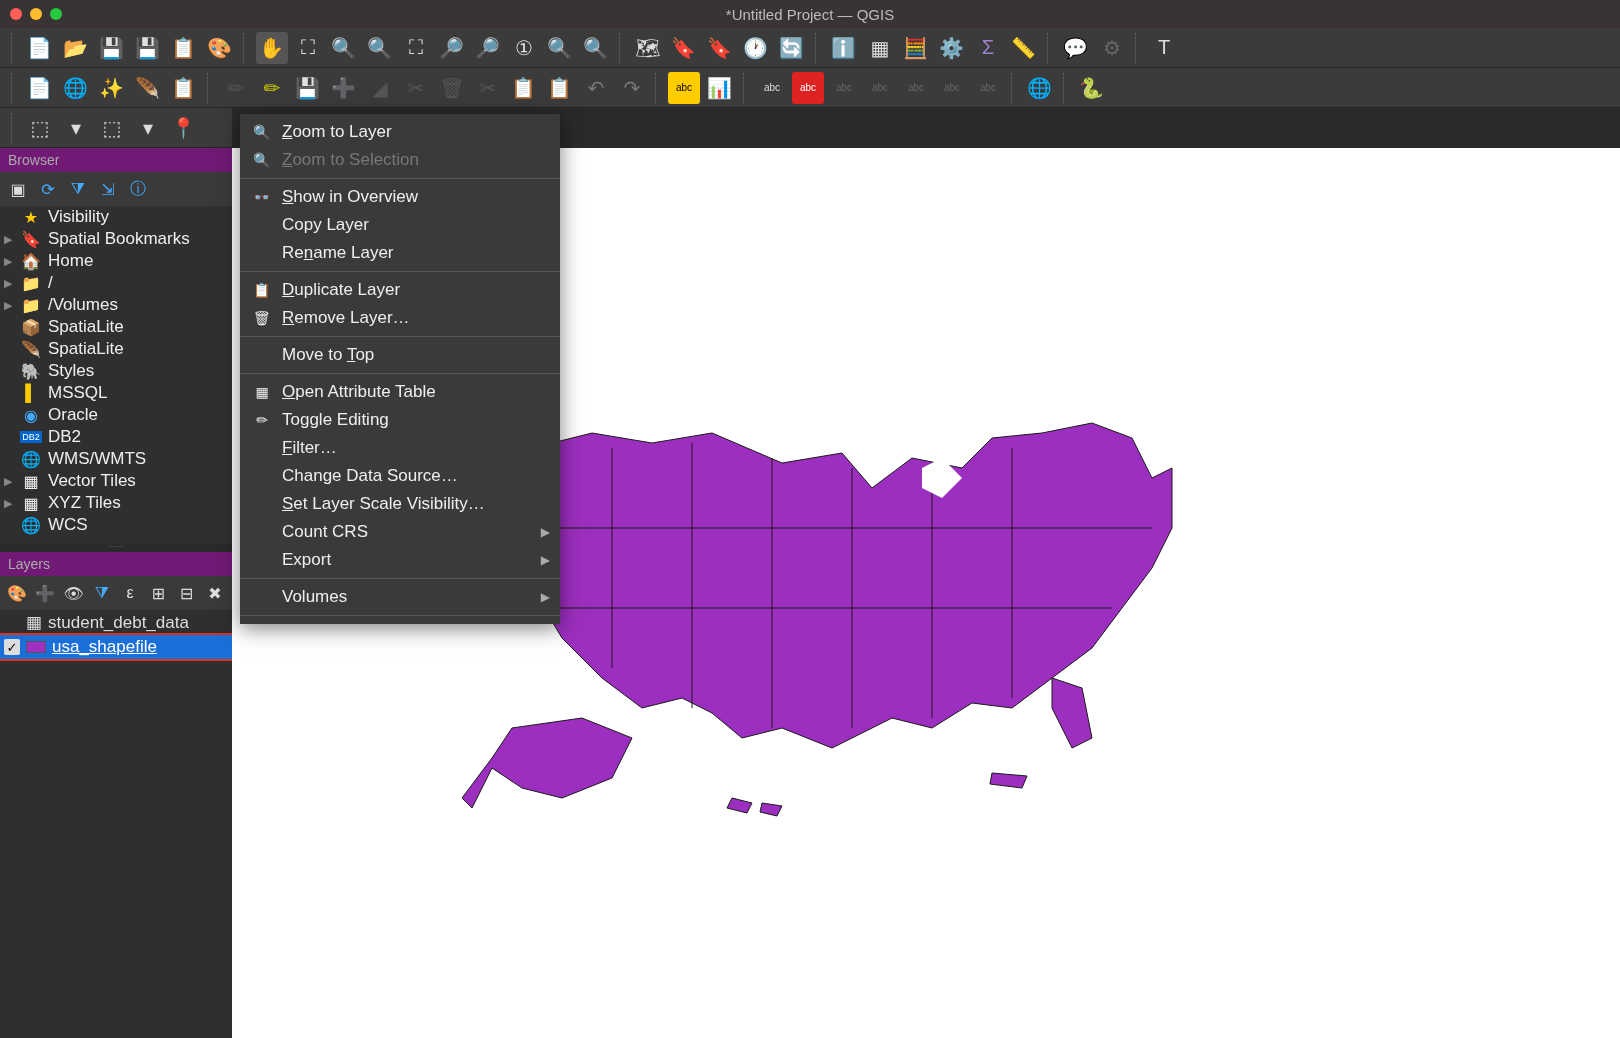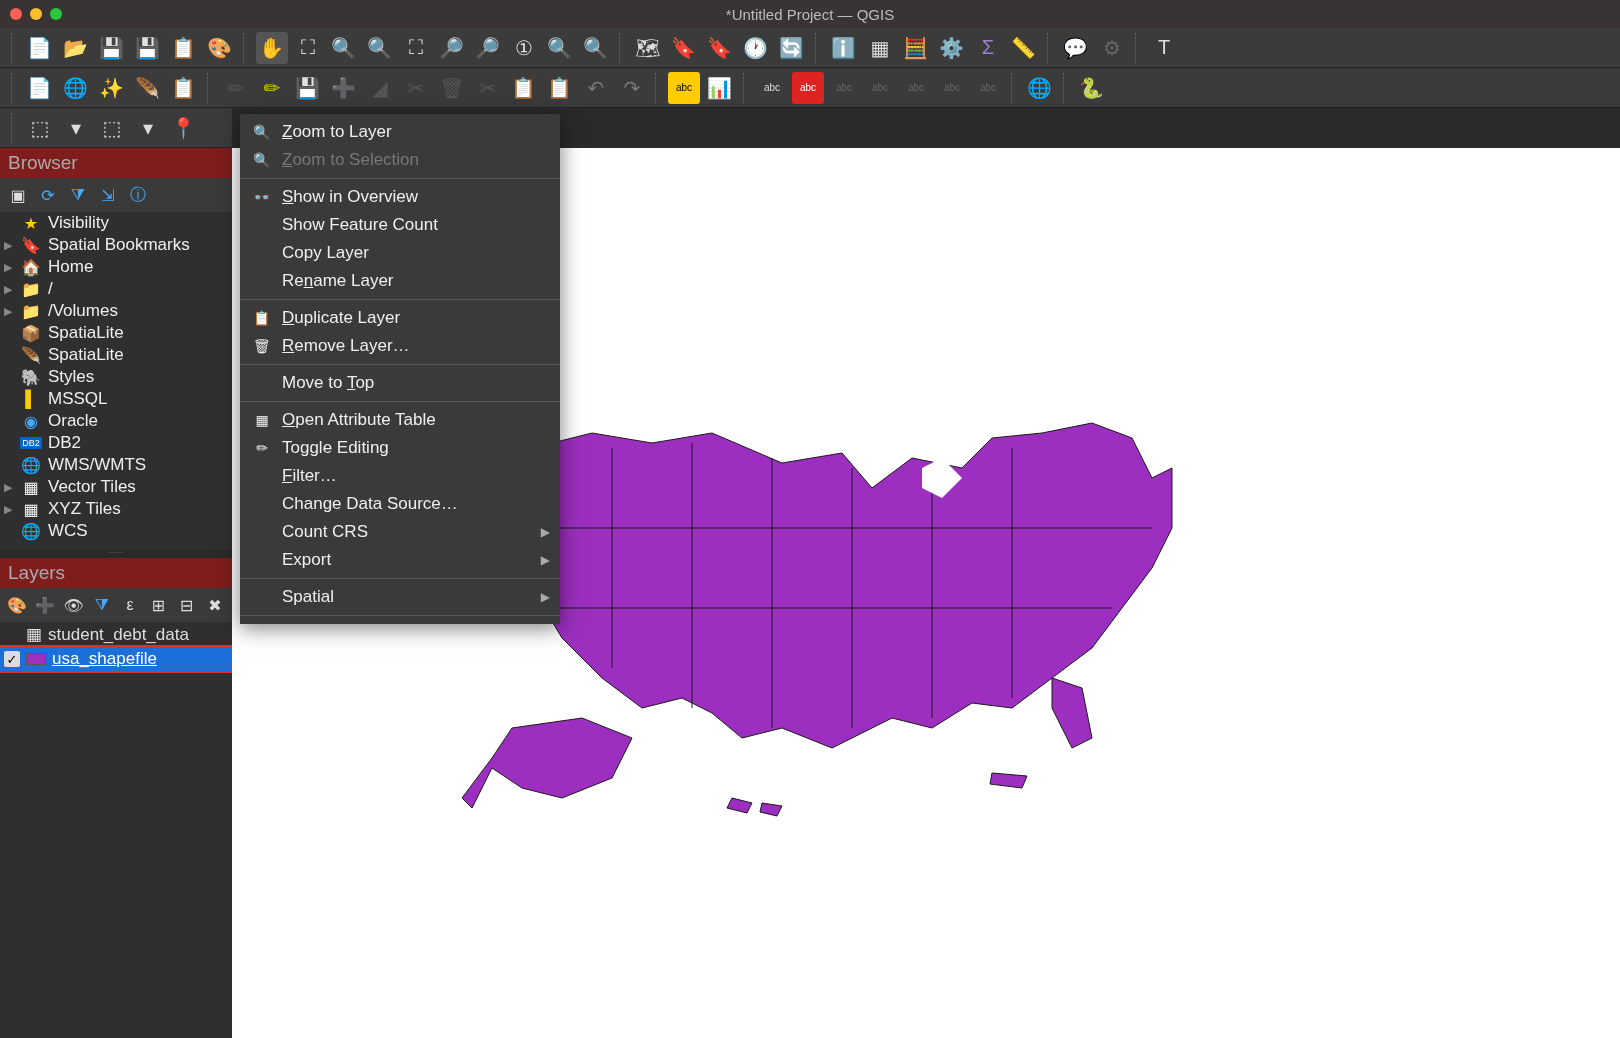--- a/index.html
+++ b/index.html
@@ -11,21 +11,21 @@
   .red{background:#ff5f56;} .yellow{background:#ffbd2e;} .green{background:#27c93f;}
   .title { position:absolute; left:50%; transform:translateX(-50%); color:#bbb; font-size:15px; }
   
   .toolbar { height:40px; background:#3b3b3b; display:flex; align-items:center; padding:0 8px; gap:4px; border-bottom:1px solid #222; }
   .tool { width:32px; height:32px; display:flex; align-items:center; justify-content:center; border-radius:3px; font-size:20px; }
   .tool.active { background:#555; }
   .sep { width:6px; height:30px; border-left:1px dotted #666; margin:0 3px; }
   
   .main { display:flex; height: calc(100% - 148px); }
   .sidepanels { width:232px; background:#2f2f2f; display:flex; flex-direction:column; }
-  .panel-title { background:#7f1d1d; color:#aaa; font-size:19px; padding:4px 8px; }
+  .panel-title { background:#701a75; color:#aaa; font-size:14px; padding:4px 8px; }
   .panel-toolbar { background:#3a3a3a; height:34px; display:flex; align-items:center; gap:6px; padding:0 6px; }
   .mini-tool { width:24px; height:24px; display:flex; align-items:center; justify-content:center; font-size:16px; }
   
   .tree { flex:0 0 auto; overflow:hidden; background:#2f2f2f; }
   .tree-item { display:flex; align-items:center; gap:6px; padding:1px 4px; font-size:17px; color:#eee; white-space:nowrap; }
   .tree-item .arrow { width:10px; color:#888; font-size:11px;}
   .tree-item .ticon { width:22px; text-align:center; font-size:16px;}
   
   .layers-list { flex:1; background:#2f2f2f; }
   .layer-row { display:flex; align-items:center; gap:6px; padding:2px 4px; font-size:17px; }
@@ -296,24 +296,20 @@
         <span class="cicon">🔍</span>
         <span><u>Z</u>oom to Selection</span>
       </div>
       <div class="ctx-sep"></div>
       <div class="ctx-item">
         <span class="cicon">👓</span>
         <span><u>S</u>how in Overview</span>
       </div>
       <div class="ctx-item">
         <span class="cicon"></span>
-        <span>Show Feature Count</span>
-      </div>
-      <div class="ctx-item">
-        <span class="cicon"></span>
         <span>Copy Layer</span>
       </div>
       <div class="ctx-item">
         <span class="cicon"></span>
         <span>Re<u>n</u>ame Layer</span>
       </div>
       <div class="ctx-sep"></div>
       <div class="ctx-item">
         <span class="cicon">📋</span>
         <span><u>D</u>uplicate Layer</span>
@@ -339,29 +335,33 @@
       <div class="ctx-item">
         <span class="cicon"></span>
         <span><u>F</u>ilter…</span>
       </div>
       <div class="ctx-item">
         <span class="cicon"></span>
         <span>Change Data Source…</span>
       </div>
       <div class="ctx-item">
         <span class="cicon"></span>
+        <span><u>S</u>et Layer Scale Visibility…</span>
+      </div>
+      <div class="ctx-item">
+        <span class="cicon"></span>
         <span>Count CRS</span>
         <span class="sub">▶</span>
       </div>
       <div class="ctx-item">
         <span class="cicon"></span>
         <span>Export</span>
         <span class="sub">▶</span>
       </div>
       <div class="ctx-sep"></div>
       <div class="ctx-item">
         <span class="cicon"></span>
-        <span>Spatial</span>
+        <span>Volumes</span>
         <span class="sub">▶</span>
       </div>
       <div class="ctx-sep"></div>
     </div>
 </div>
 
 </body></html>

